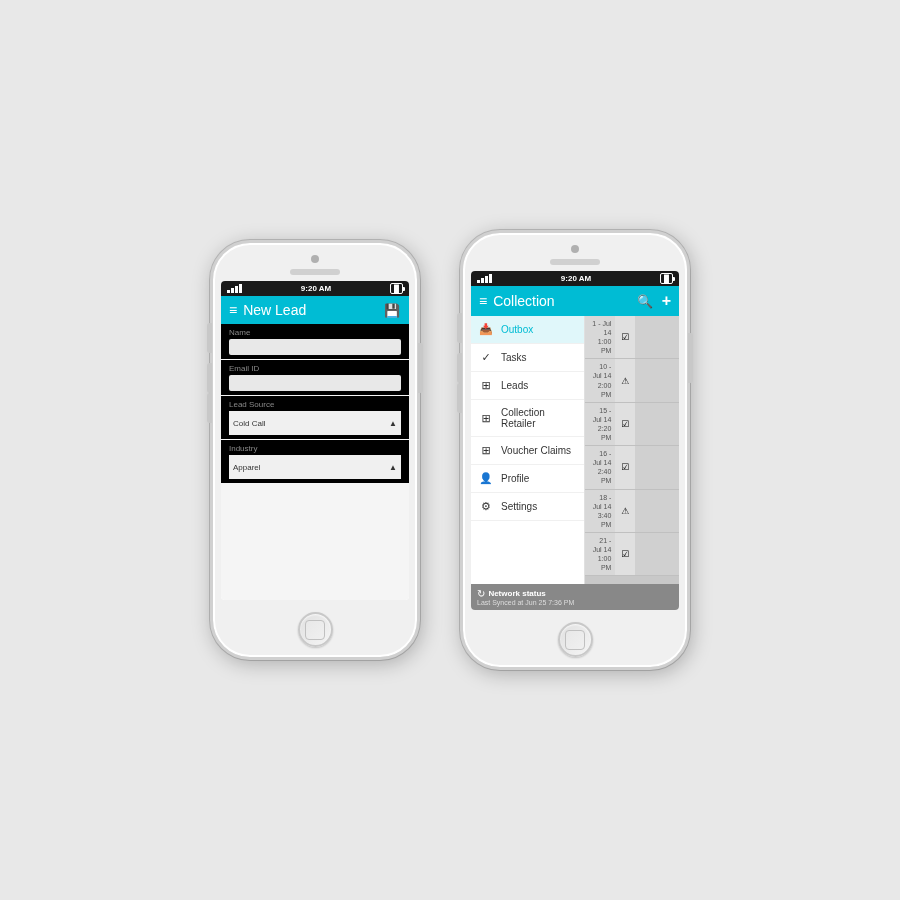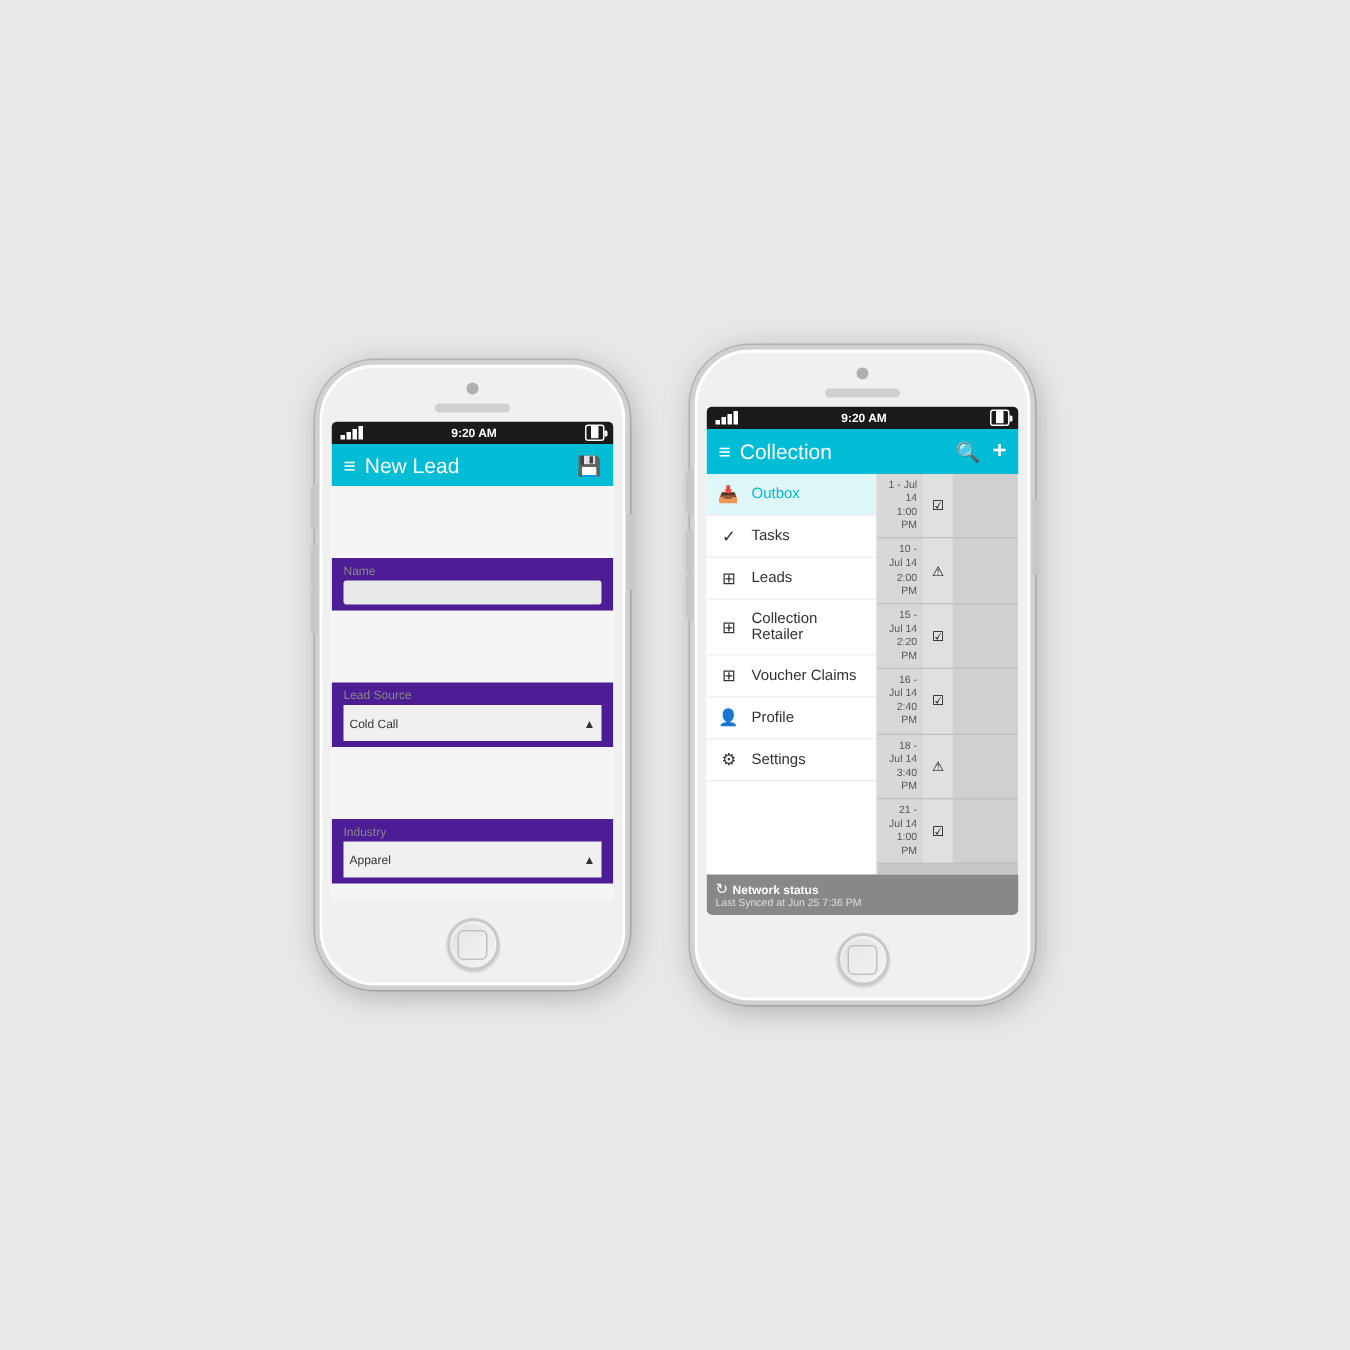--- a/index.html
+++ b/index.html
@@ -177,24 +177,23 @@
     }
 
     
     .form-content {
       flex: 1;
       overflow-y: auto;
       background: #f5f5f5;
     }
 
     .form-field {
-      background: #4c1d95;
+      background: #000000;
       margin-bottom: 1px;
       padding: 4px 8px;
-      margin-top: 48px;
     }
 
     .form-label {
       font-size: 8px;
       color: #888;
       margin-bottom: 2px;
     }
 
     .form-input {
       background: #e8e8e8;
@@ -366,20 +365,24 @@
         <span class="header-icon-btn">💾</span>
       </div>
     </div>
 
     <div class="form-content">
       <div class="form-field">
         <div class="form-label">Name</div>
         <div class="form-input"></div>
       </div>
       <div class="form-field">
+        <div class="form-label">Email ID</div>
+        <div class="form-input"></div>
+      </div>
+      <div class="form-field">
         <div class="form-label">Lead Source</div>
         <div class="form-select">
           <span>Cold Call</span>
           <span>▲</span>
         </div>
       </div>
       <div class="form-field">
         <div class="form-label">Industry</div>
         <div class="form-select">
           <span>Apparel</span>

